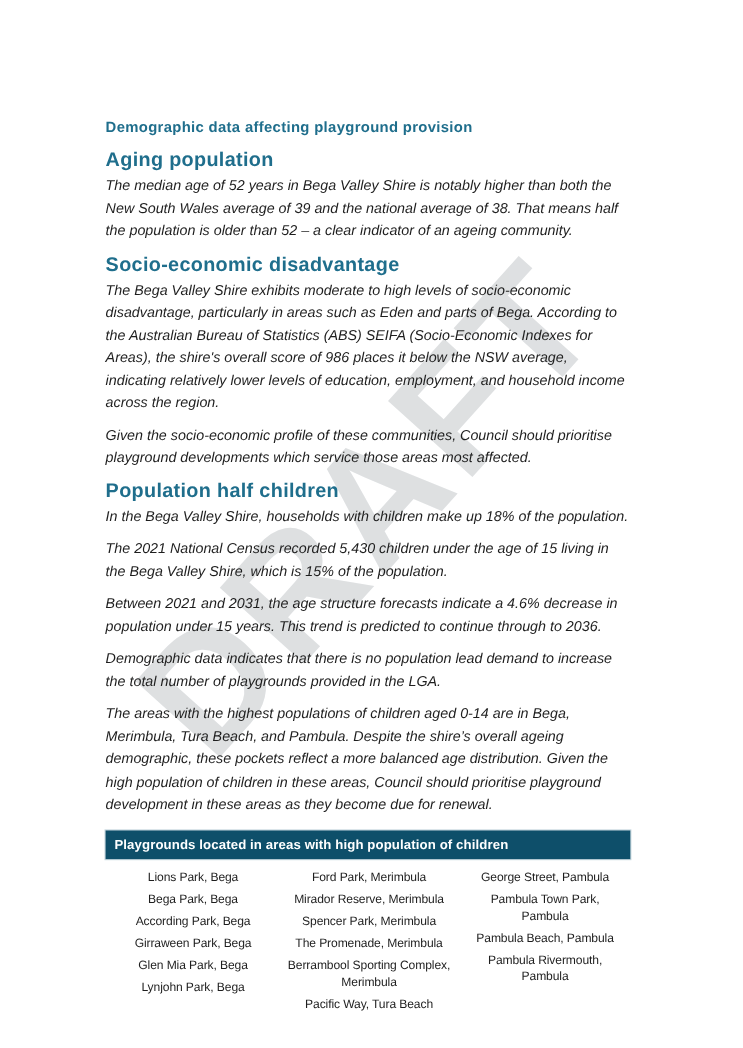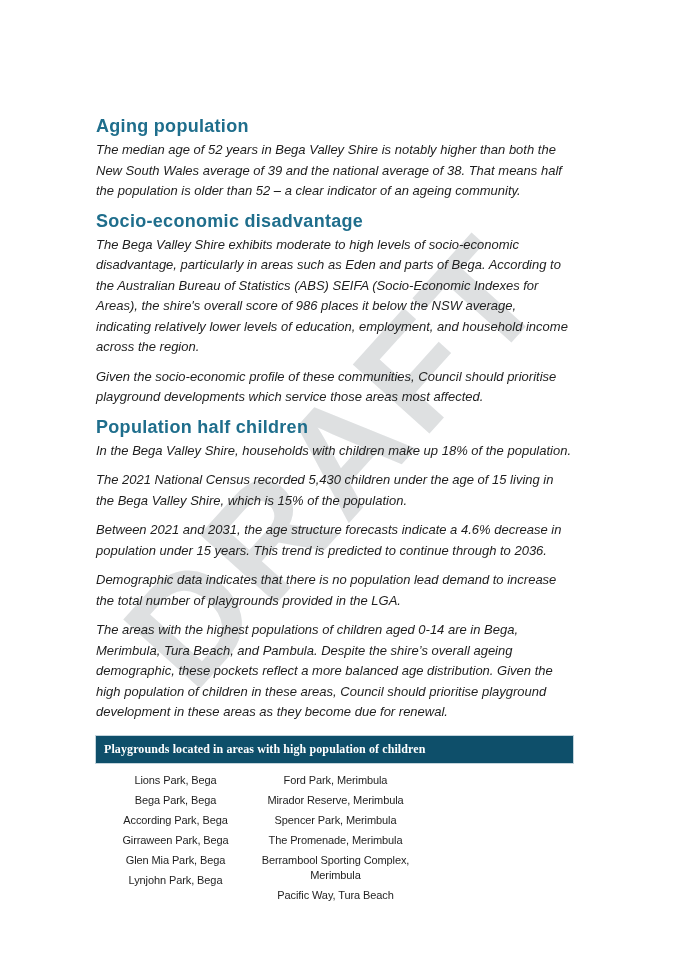--- a/index.html
+++ b/index.html
@@ -62,21 +62,20 @@
     width:477px;
   }
   .ptable-header{
     background:var(--table-header-bg,#0e4f6a);
     color:var(--table-header-text,#ffffff);
     font-size:12px;
     font-weight:bold;
     padding:6px 8px 6px 8px;
     letter-spacing:.1px;
     box-shadow:0 0 0 1px #c3d4dc;
-    font-family:Liberation Serif, serif;
   }
   .ptable-body{
     display:grid;
     grid-template-columns:157px 163px 157px;
     padding-top:10px;
   }
   .pt-col{min-width:0;text-align:center;}
   .pt-item{
     font-size:11px;
     line-height:15px;
@@ -87,20 +86,21 @@
 </style>
 </head>
 <body style="--heading: #1f6e8c; --table-header-bg: #0e4f6a; --table-header-text: #ffffff; --body-text: #1e1e1e; --watermark: #d3d6d8;">
 
 <div class="page">
 
   <div class="watermark">DRAFT</div>
 
   <div class="content">
 
+    <h1 class="doc-title">Demographic data affecting playground provision</h1>
 
     <div id="sections">
         <h2 class="section-heading">Aging population</h2>
         <p class="body-para">The median age of 52 years in Bega Valley Shire is notably higher than both the New South Wales average of 39 and the national average of 38. That means half the population is older than 52 – a clear indicator of an ageing community.</p>
         <h2 class="section-heading">Socio-economic disadvantage</h2>
         <p class="body-para">The Bega Valley Shire exhibits moderate to high levels of socio-economic disadvantage, particularly in areas such as Eden and parts of Bega. According to the Australian Bureau of Statistics (ABS) SEIFA (Socio-Economic Indexes for Areas), the shire's overall score of 986 places it below the NSW average, indicating relatively lower levels of education, employment, and household income across the region.</p>
         <p class="body-para">Given the socio-economic profile of these communities, Council should prioritise playground developments which service those areas most affected.</p>
         <h2 class="section-heading">Population half children</h2>
         <p class="body-para">In the Bega Valley Shire, households with children make up 18% of the population.</p>
         <p class="body-para">The 2021 National Census recorded 5,430 children under the age of 15 living in the Bega Valley Shire, which is 15% of the population.</p>
@@ -121,17 +121,23 @@
             <div class="pt-item">Lynjohn Park, Bega</div>
           </div>
           <div class="pt-col">
             <div class="pt-item">Ford Park, Merimbula</div>
             <div class="pt-item">Mirador Reserve, Merimbula</div>
             <div class="pt-item">Spencer Park, Merimbula</div>
             <div class="pt-item">The Promenade, Merimbula</div>
             <div class="pt-item">Berrambool Sporting Complex, Merimbula</div>
             <div class="pt-item">Pacific Way, Tura Beach</div>
           </div>
+          <div class="pt-col">
+            <div class="pt-item">George Street, Pambula</div>
+            <div class="pt-item">Pambula Town Park, Pambula</div>
+            <div class="pt-item">Pambula Beach, Pambula</div>
+            <div class="pt-item">Pambula Rivermouth, Pambula</div>
+          </div>
         </div>
     </div>
 
   </div>
 </div>
 
 </body></html>

